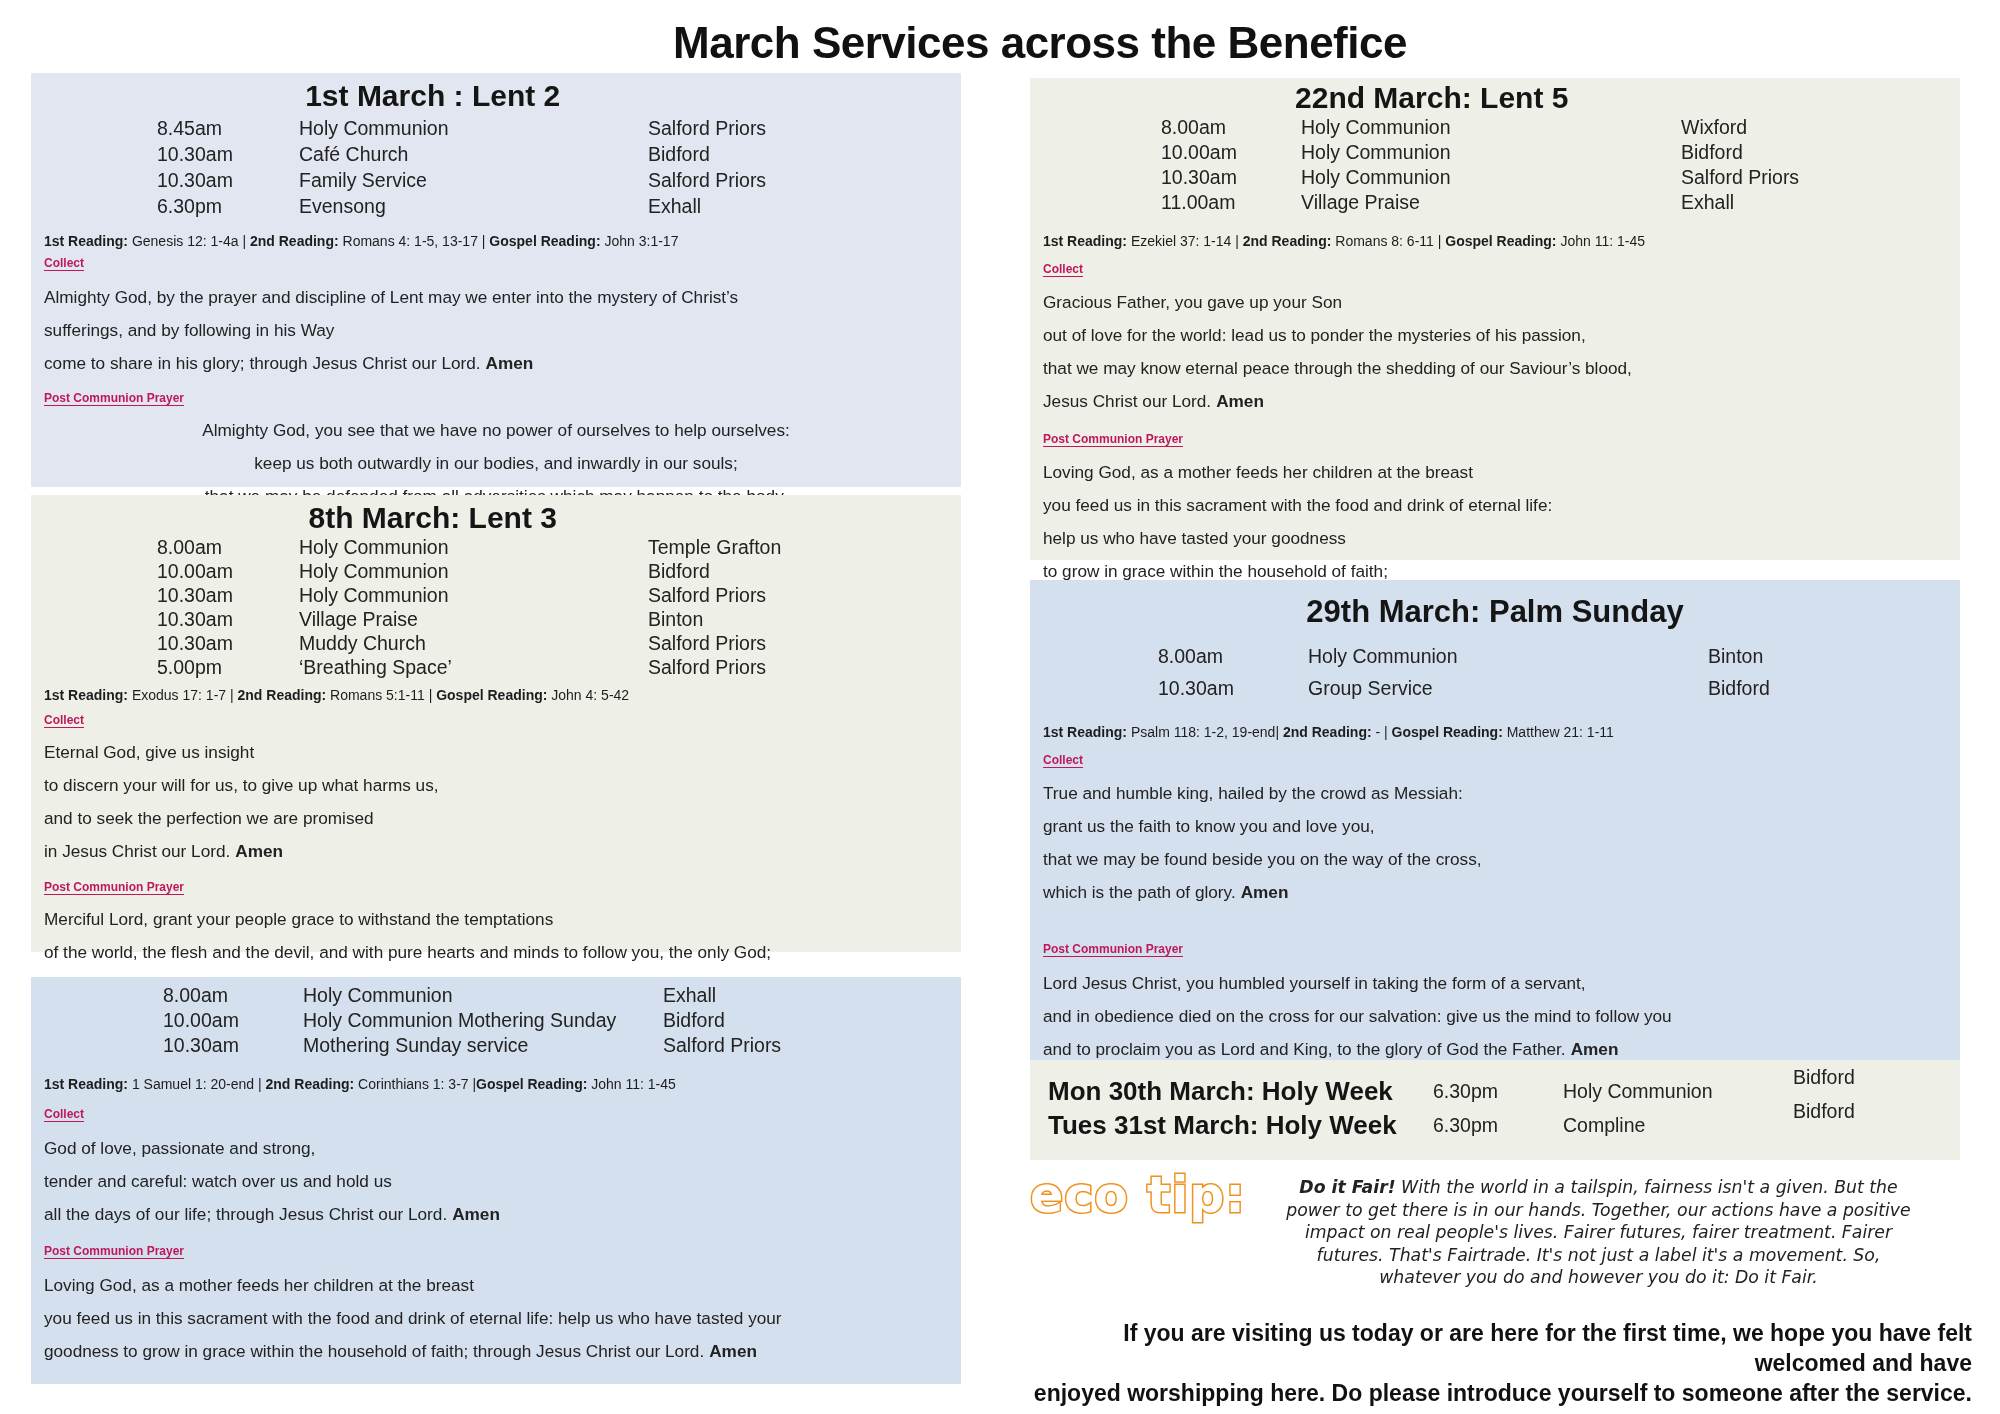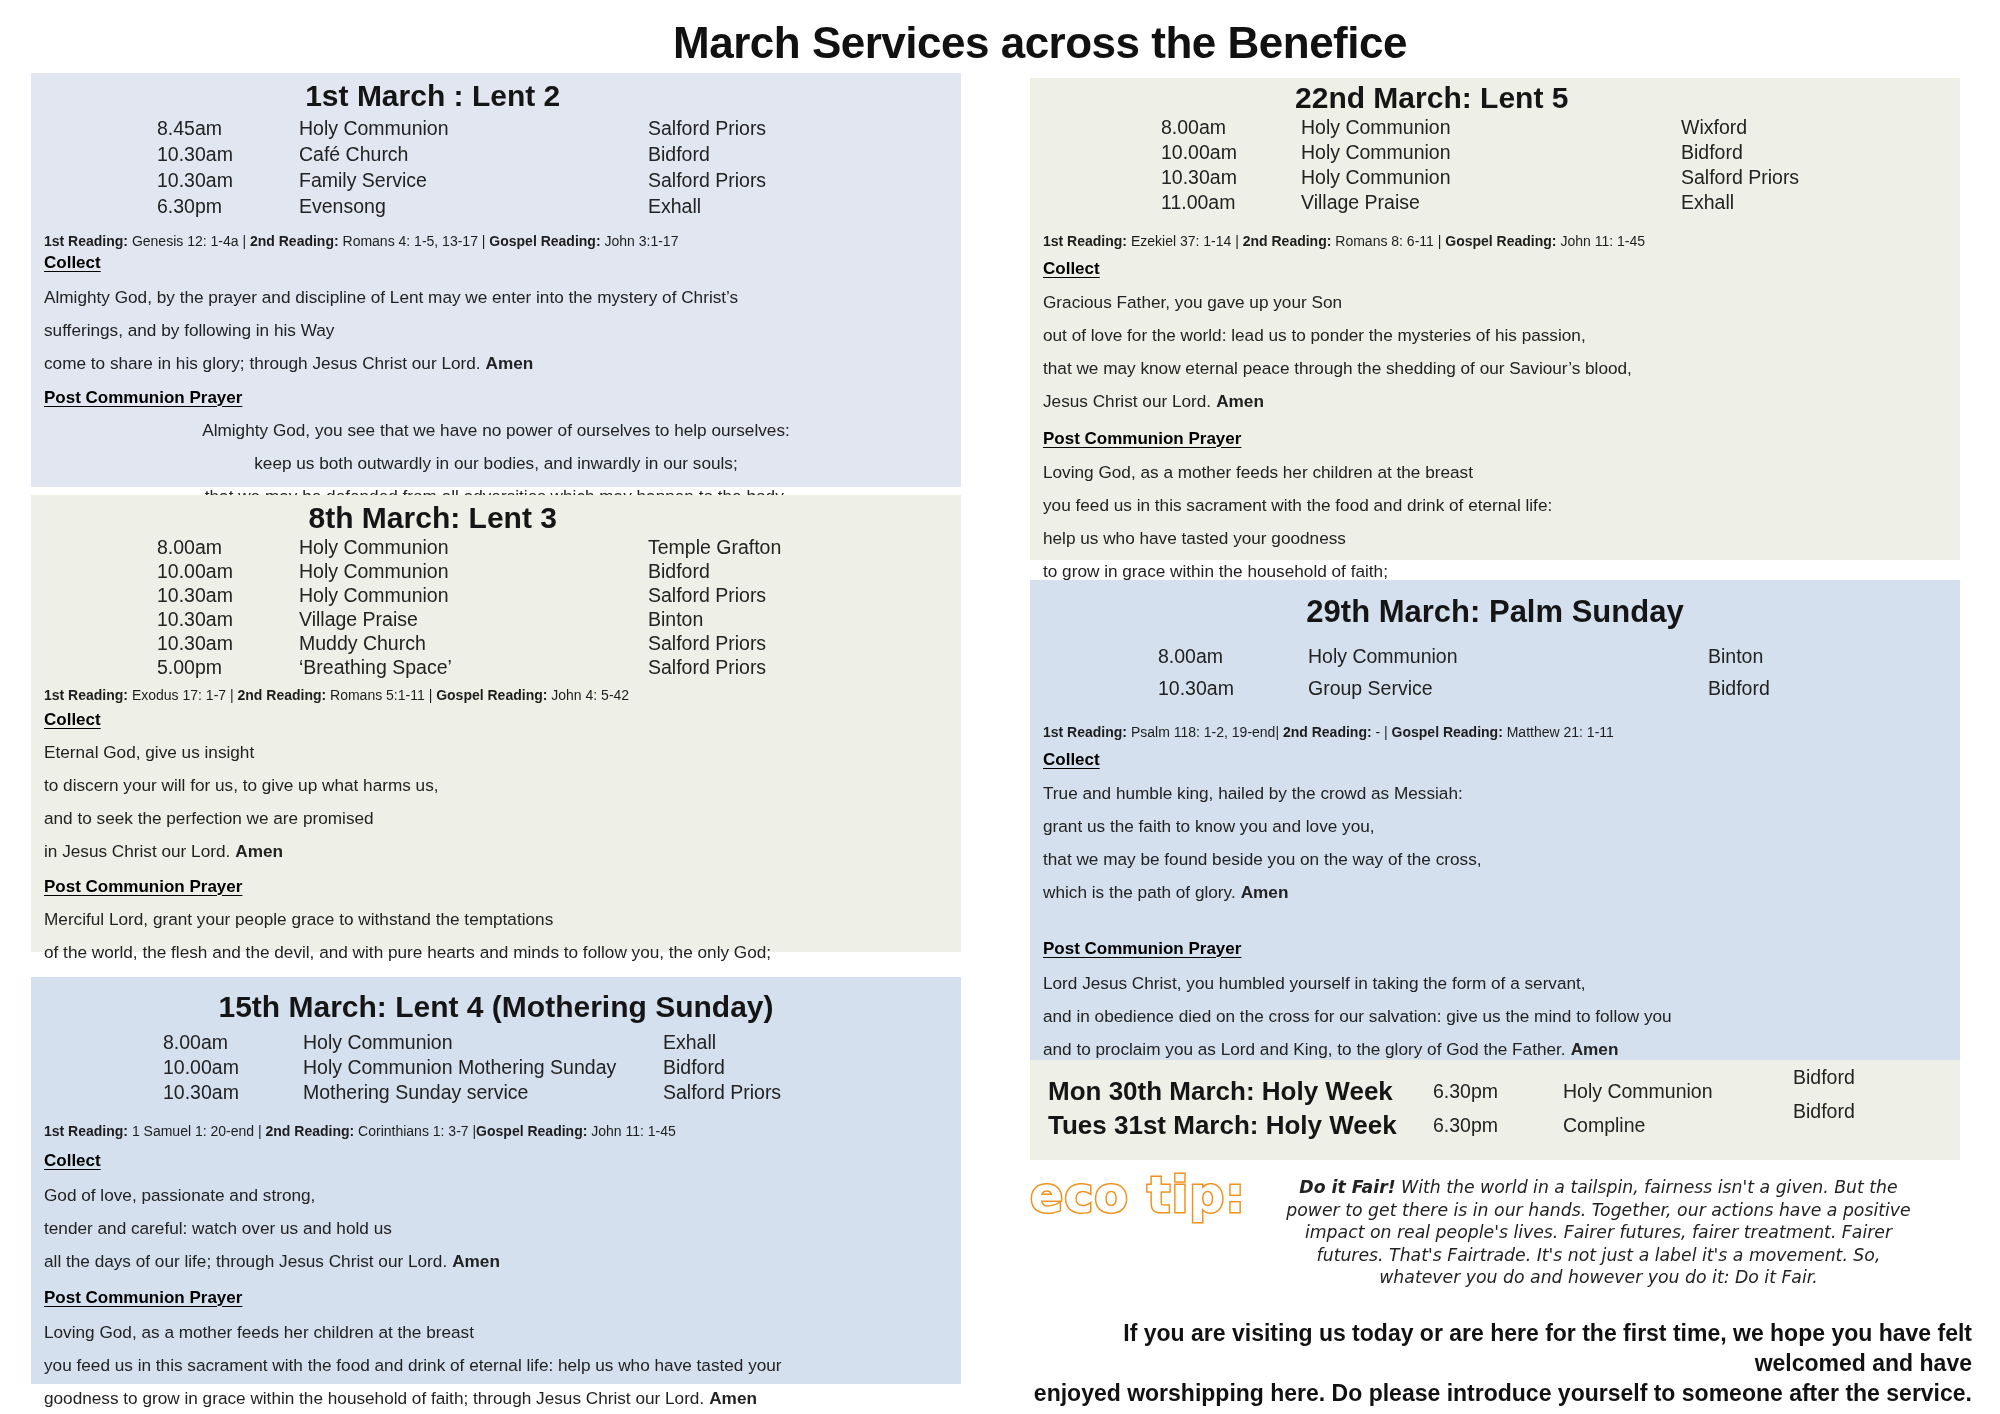--- a/index.html
+++ b/index.html
@@ -37,21 +37,21 @@
   .cols-c { padding-left:119px; }
   .cols-c .srow { grid-template-columns:140px 360px auto; height:25px; }
   .cols-d { padding-left:118px; }
   .cols-d .srow { grid-template-columns:140px 380px auto; height:25px; }
   .cols-e { padding-left:115px; }
   .cols-e .srow { grid-template-columns:150px 400px auto; height:32px; }
   .time, .svc, .loc { font-size:19.5px; color:#222; white-space:nowrap; }
   .readings { font-size:14px; color:#1d1d1d; }
   .readings b { font-weight:bold; }
   .sub {
-    font-size:17px; font-weight:bold; color:#000000;
+    font-size:12px; font-weight:bold; color:#be185d;
     text-decoration:underline; text-underline-offset:3px;
     line-height:24px;
   }
   .body { font-size:17.2px; line-height:33px; color:#222; }
   .body .pre { white-space:pre-line; }
   .amen { font-weight:bold; margin-left:5px; }
   
   .panel-l1 .p-heading { margin-top:6px; }
   .panel-l1 .services { margin-top:2px; }
   .panel-l1 .readings { margin-top:14px; }
@@ -201,21 +201,20 @@
 to discern your will for us, to give up what harms us,
 and to seek the perfection we are promised
 in Jesus Christ our Lord.</span><b class="amen">Amen</b></div>
   <h3 class="sub p">Post Communion Prayer</h3>
   <div class="body p"><span class="pre">Merciful Lord, grant your people grace to withstand the temptations
 of the world, the flesh and the devil, and with pure hearts and minds to follow you, the only God;
 through Jesus Christ our Lord.</span><b class="amen">Amen</b></div>
 </section>
 
 <section class="panel panel-l3" style="left: 31px; top: 977px; height: 407px; background: rgb(213, 224, 239);">
-  <h2 class="p-heading">15th March: Lent 4 (Mothering Sunday)</h2>
   <div class="services cols-c">
     <div class="srow">
         <span class="time">8.00am</span>
         <span class="svc">Holy Communion</span>
         <span class="loc">Exhall</span>
       </div>
     <div class="srow">
         <span class="time">10.00am</span>
         <span class="svc">Holy Communion Mothering Sunday</span>
         <span class="loc">Bidford</span>

